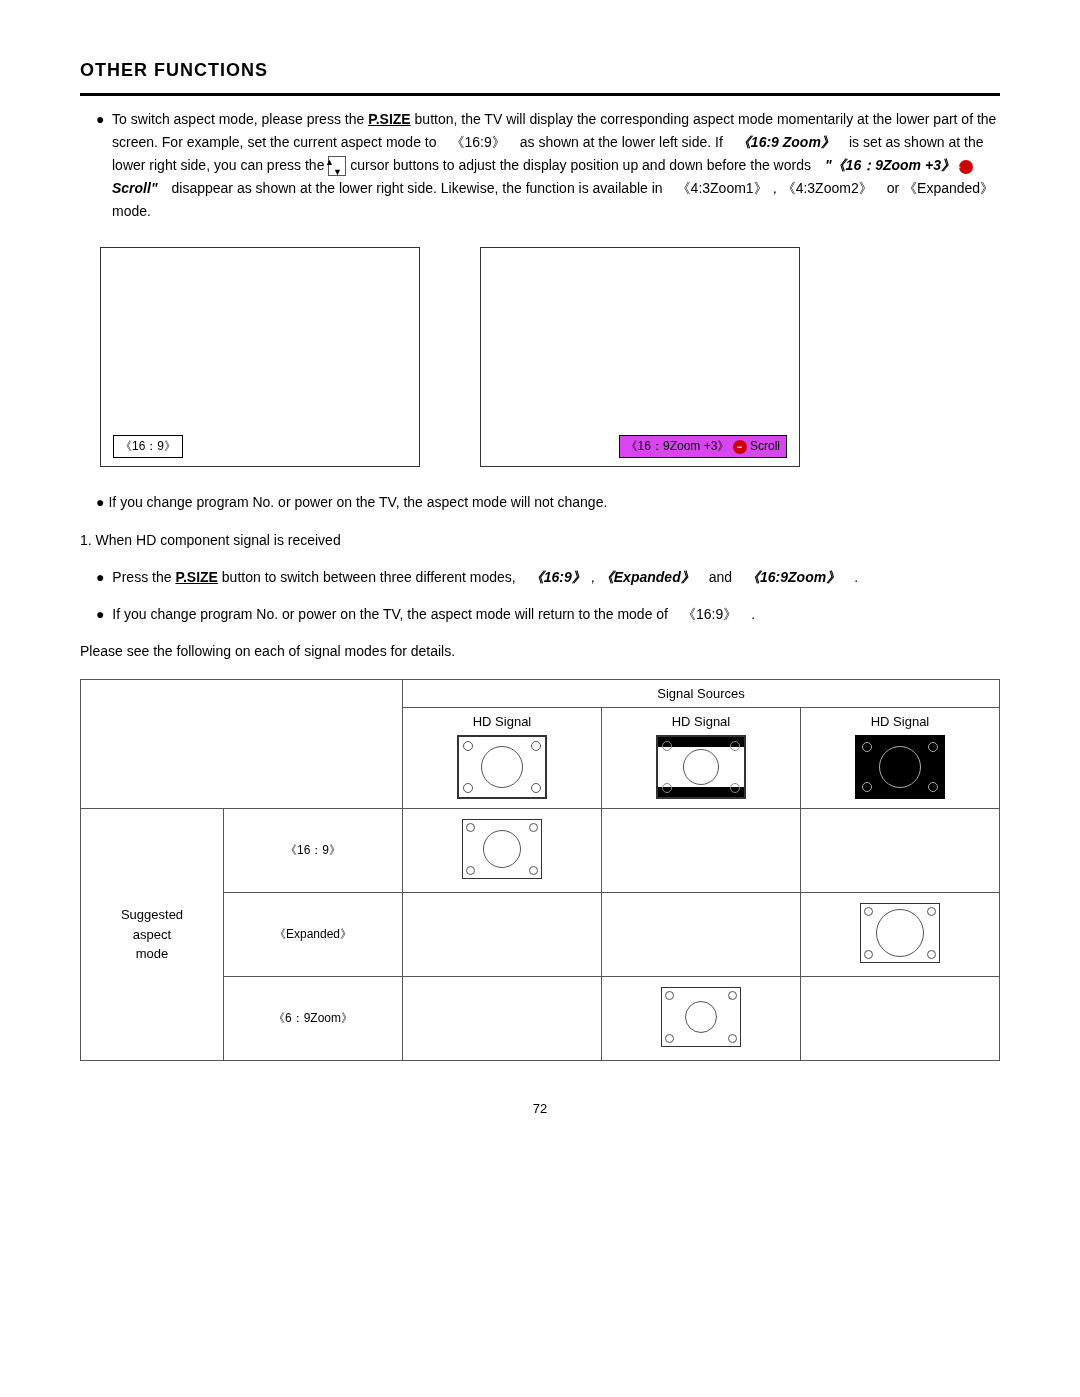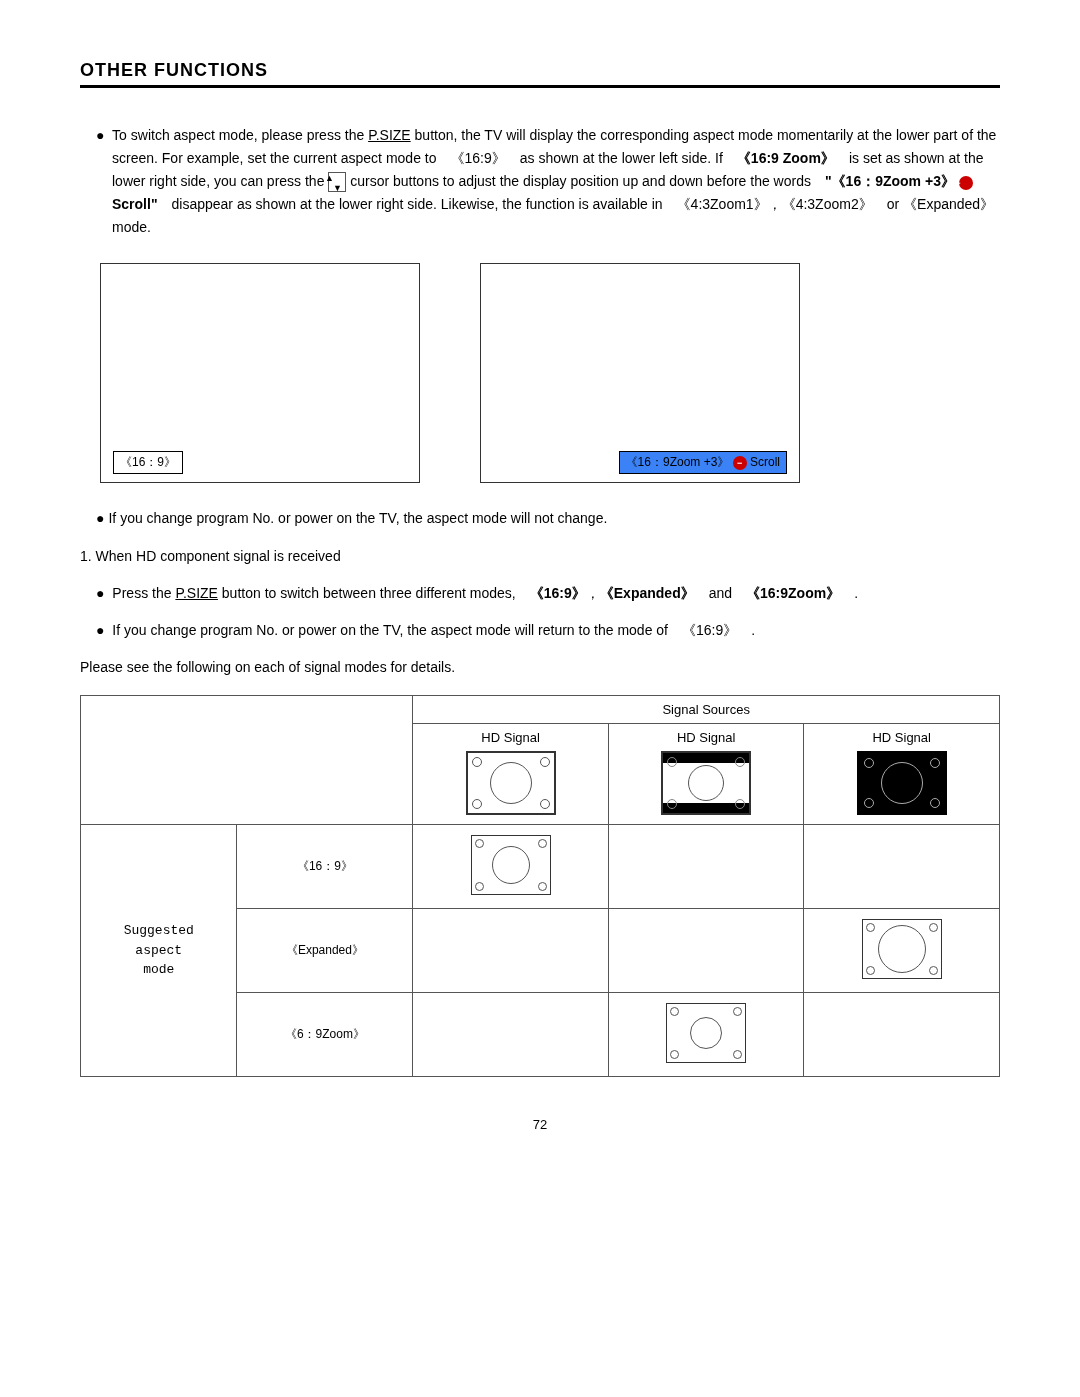--- a/index.html
+++ b/index.html
@@ -10,40 +10,40 @@
       color: #000;
       width: 1080px;
       min-height: 1397px;
       padding: 60px 80px;
     }
     h2 {
       font-size: 18px;
       font-weight: bold;
       text-transform: uppercase;
       border-bottom: 3px solid #000;
-      padding-bottom: 4px;
-      margin-bottom: 36px;
+      padding-bottom: 12px;
+      margin-bottom: 12px;
       letter-spacing: 1px;
     }
     .bullet-section {
       margin-bottom: 14px;
       line-height: 1.6;
     }
     .bullet-section p {
       margin-left: 16px;
       text-indent: -16px;
       padding-left: 16px;
       line-height: 1.65;
     }
     .bullet-section p::before {
       content: "●";
       margin-right: 4px;
     }
     .psize {
-      font-weight: normal;
+      font-weight: bold;
       text-decoration: underline;
     }
     .guillemet {
       font-family: Arial, sans-serif;
     }
     .diagrams-row {
       display: flex;
       gap: 60px;
       margin: 24px 0 24px 20px;
     }
@@ -65,21 +65,21 @@
       padding: 2px 6px;
       background: #fff;
     }
     .diagram-label-right {
       position: absolute;
       bottom: 8px;
       right: 12px;
       font-size: 12px;
       border: 1px solid #000;
       padding: 2px 6px;
-      background: #3b82f6;
+      background: #d946ef;
     }
     .section-text {
       line-height: 1.65;
       margin-bottom: 14px;
     }
     .numbered {
       margin-left: 0;
       margin-bottom: 6px;
     }
     
@@ -96,29 +96,29 @@
       padding: 6px 4px;
     }
     .signal-table .header-sources {
       text-align: center;
       font-weight: normal;
       font-size: 13px;
     }
     .signal-table .row-label {
       font-size: 13px;
       line-height: 1.5;
-      font-family: Liberation Mono, monospace;
     }
     .page-number {
       text-align: center;
       margin-top: 40px;
       font-size: 13px;
     }
     .bold {
       font-weight: bold;
+      font-style: italic;
     }
     .table-mode-label {
       font-size: 12px;
       font-style: normal;
     }
   </style>
 </head>
 <body>
 
 <h2>OTHER FUNCTIONS</h2>

